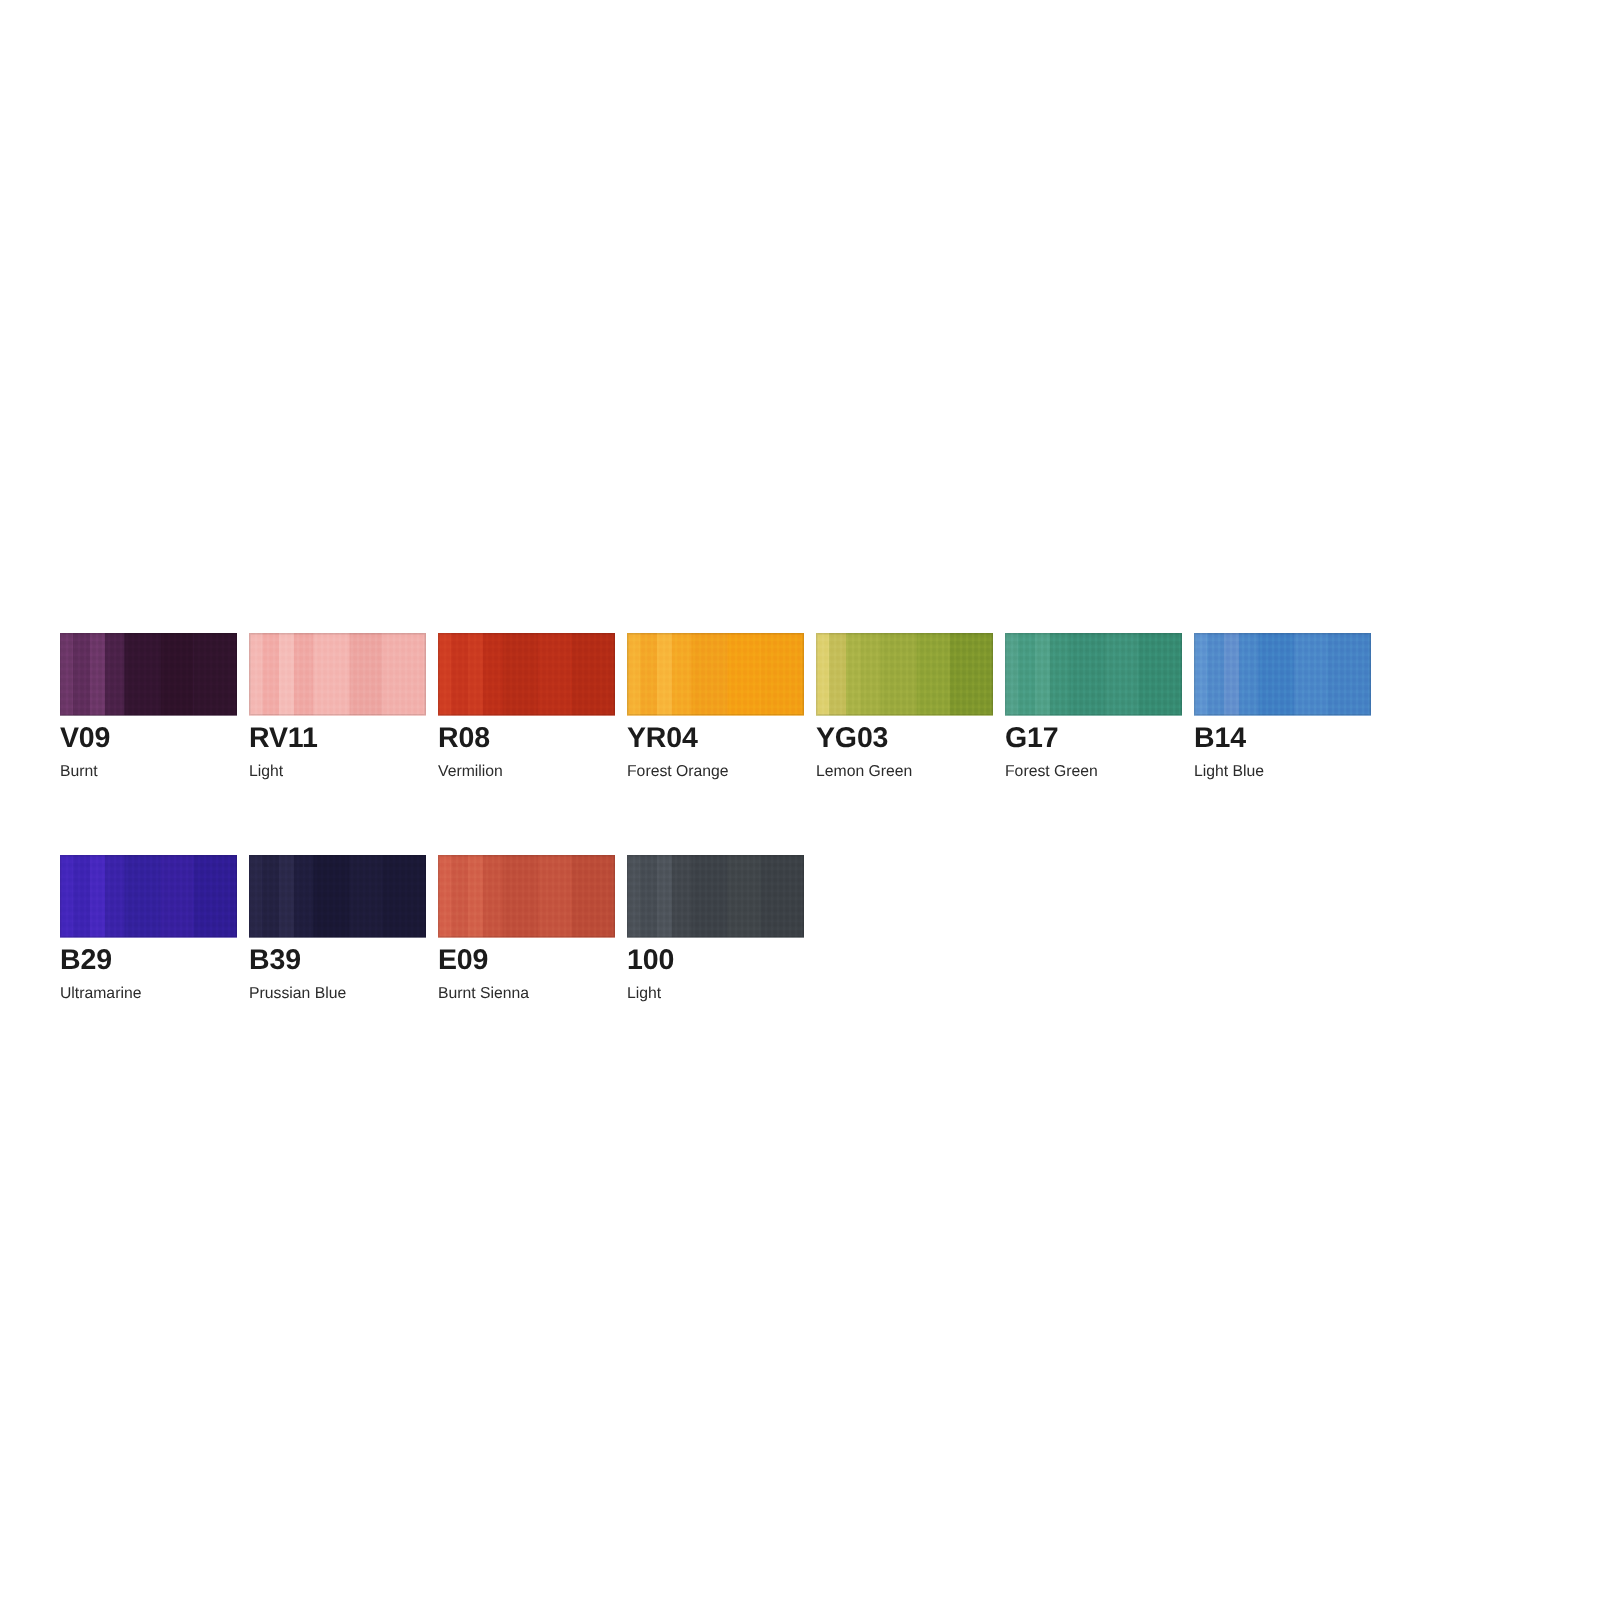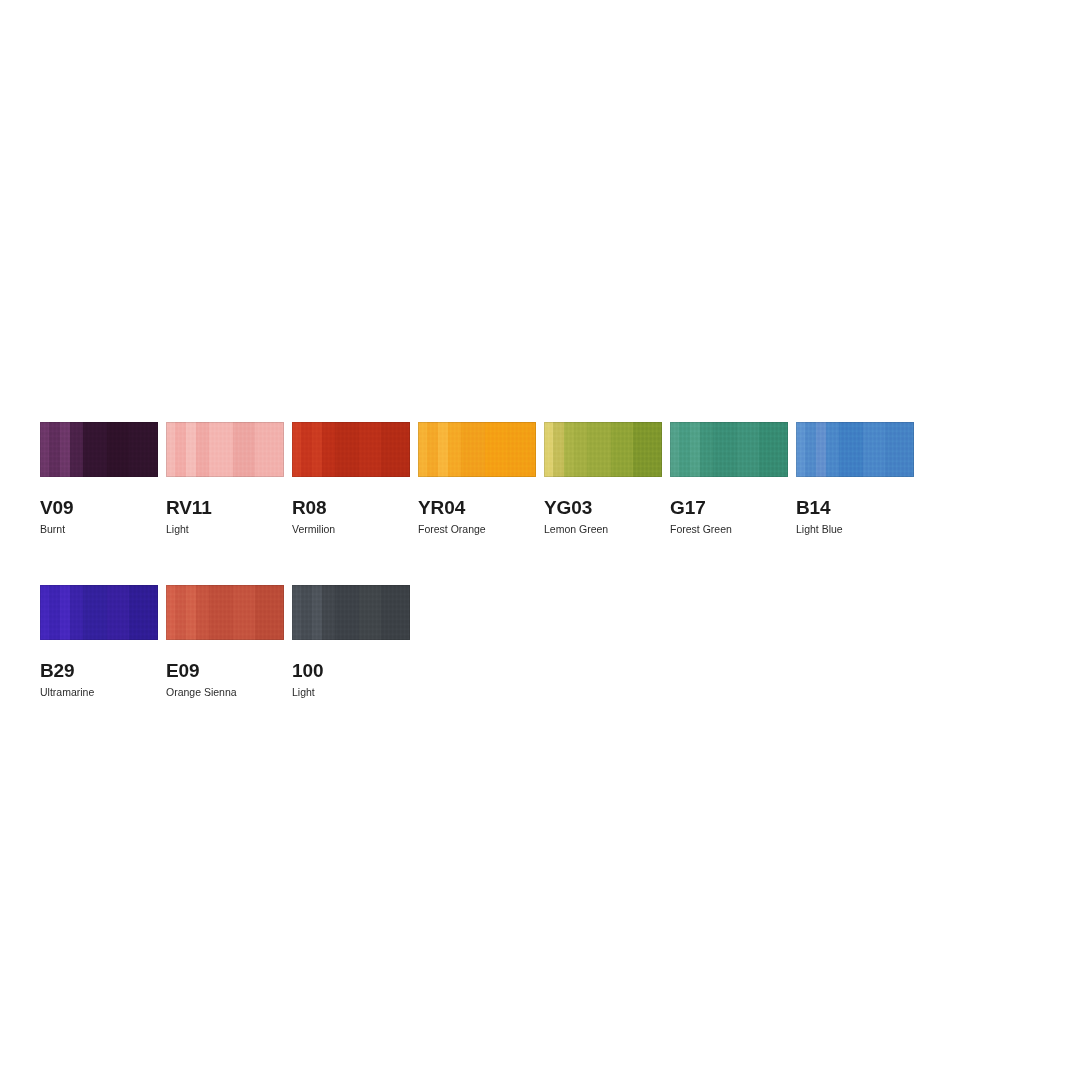--- a/index.html
+++ b/index.html
@@ -81,21 +81,21 @@
     inset: 0;
     box-shadow: inset 0 0 0 1px rgba(0,0,0,0.10);
     pointer-events: none;
   }
 
   .swatch-code {
     font-size: 19px;
     font-weight: 700;
     color: #1b1b1b;
     letter-spacing: -0.1px;
-    margin-top: 21px;
+    margin-top: 6px;
     line-height: 1.0;
     white-space: nowrap;
   }
   .swatch-name {
     font-size: 10.5px;
     font-weight: 400;
     color: #2b2b2b;
     margin-top: 7px;
     line-height: 1.0;
     white-space: nowrap;
@@ -238,35 +238,52 @@
             <i style="background: rgb(55, 31, 158); width: 18.6441%;"></i>
             <i style="background: rgb(47, 28, 148); width: 24.5763%;"></i>
           </div>
           <div class="grain"></div>
           <div class="edge"></div>
         </div>
         <div class="swatch-code">B29</div>
         <div class="swatch-name">Ultramarine</div>
       </div>
       <div class="swatch-cell">
+        <div class="swatch-chip" style="background: rgb(29, 28, 63);">
+          <div class="bands">
+            <i style="background: rgb(40, 38, 71); width: 7.62712%;"></i>
+            <i style="background: rgb(35, 33, 65); width: 9.32203%;"></i>
+            <i style="background: rgb(42, 40, 73); width: 8.47458%;"></i>
+            <i style="background: rgb(31, 29, 61); width: 11.0169%;"></i>
+            <i style="background: rgb(25, 23, 52); width: 20.339%;"></i>
+            <i style="background: rgb(29, 27, 57); width: 18.6441%;"></i>
+            <i style="background: rgb(26, 24, 53); width: 24.5763%;"></i>
+          </div>
+          <div class="grain"></div>
+          <div class="edge"></div>
+        </div>
+        <div class="swatch-code">B39</div>
+        <div class="swatch-name">Prussian Blue</div>
+      </div>
+      <div class="swatch-cell">
         <div class="swatch-chip" style="background: rgb(200, 87, 65);">
           <div class="bands">
             <i style="background: rgb(212, 96, 74); width: 7.62712%;"></i>
             <i style="background: rgb(204, 89, 68); width: 9.32203%;"></i>
             <i style="background: rgb(210, 96, 73); width: 8.47458%;"></i>
             <i style="background: rgb(198, 84, 63); width: 11.0169%;"></i>
             <i style="background: rgb(191, 78, 58); width: 20.339%;"></i>
             <i style="background: rgb(196, 83, 62); width: 18.6441%;"></i>
             <i style="background: rgb(187, 75, 55); width: 24.5763%;"></i>
           </div>
           <div class="grain"></div>
           <div class="edge"></div>
         </div>
         <div class="swatch-code">E09</div>
-        <div class="swatch-name">Orange Sienna</div>
+        <div class="swatch-name">Burnt Sienna</div>
       </div>
       <div class="swatch-cell">
         <div class="swatch-chip" style="background: rgb(67, 72, 78);">
           <div class="bands">
             <i style="background: rgb(75, 81, 88); width: 7.62712%;"></i>
             <i style="background: rgb(70, 76, 83); width: 9.32203%;"></i>
             <i style="background: rgb(77, 83, 90); width: 8.47458%;"></i>
             <i style="background: rgb(65, 70, 76); width: 11.0169%;"></i>
             <i style="background: rgb(60, 65, 71); width: 20.339%;"></i>
             <i style="background: rgb(64, 69, 73); width: 18.6441%;"></i>

